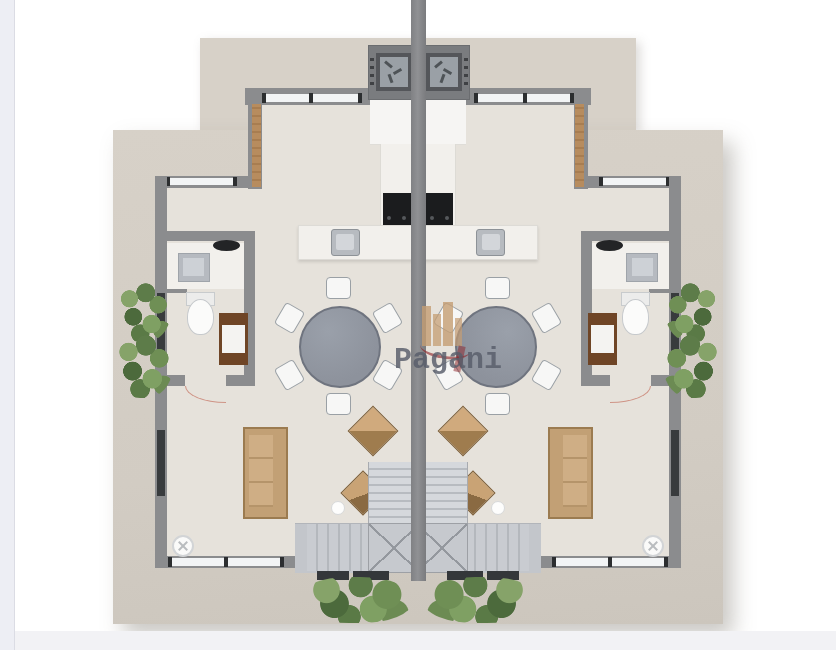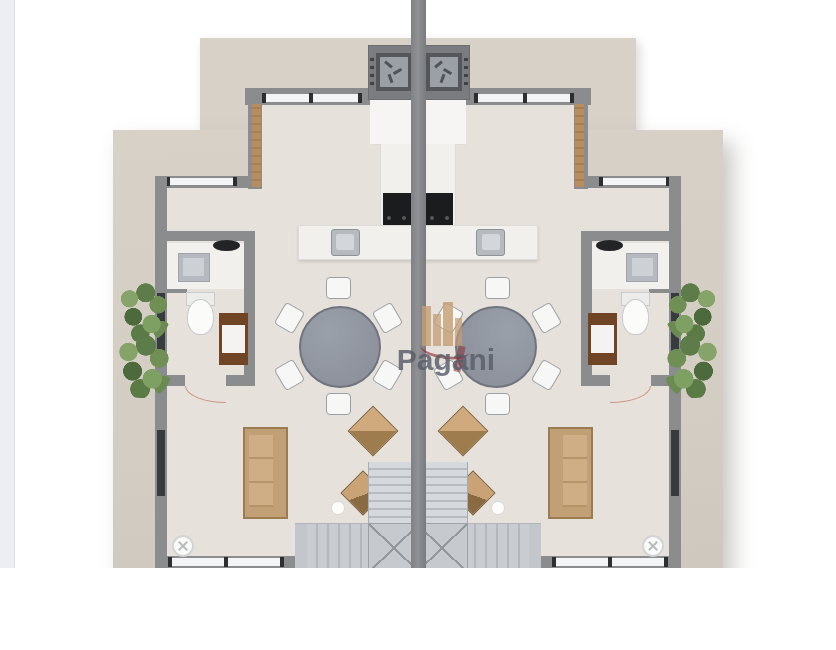--- a/index.html
+++ b/index.html
@@ -1,17 +1,17 @@
 <!DOCTYPE html>
 <html style="--canvas: #ffffff; --page-edge: #edeef4; --slab: #d7d1c8; --floor: #e6e2db; --wall: #8b8c8e; --glass: #f2f4f5; --glass-dark: #383b3d; --wood: #b78c5e; --marble: #f2f0ec; --cooktop: #1b1c1e; --sink-steel: #b7bbc0; --table-gray: #8d929c; --chair-white: #f7f7f6; --sofa-tan: #c2a075; --cabinet-brown: #6f4526; --toilet-white: #fbfbfa; --stair-gray: #c7cbd0; --mat-dark: #34373a; --plant-green: #6a8a55; --logo-red: #8e2127; --logo-tan: #c49d73; --watermark-gray: #585d6a;"><head>
 <meta charset="utf-8">
 <style>
   html,body{margin:0;padding:0;background:#fff;}
-  #canvas{position:relative;width:836px;height:568px;background:var(--canvas,#ffffff);overflow:hidden;
-          font-family:Liberation Sans, sans-serif;}
+  #canvas{position:relative;width:836px;height:650px;background:var(--canvas,#ffffff);overflow:hidden;
+          font-family:Liberation Mono, monospace;}
   .abs{position:absolute;}
   
   .slab-top{left:200px;top:38px;width:436px;height:92px;background:var(--slab,#d7d1c8);
             box-shadow:4px 4px 10px rgba(140,134,126,.30);}
   .slab-bottom{left:113px;top:130px;width:610px;height:494px;
             background:linear-gradient(175deg,var(--slab,#d7d1c8) 0%,#d2ccc3 65%,#ccc6bd 100%);
             box-shadow:10px 12px 20px rgba(138,132,124,.45);}
   .page-edge{left:0;top:0;width:14px;height:650px;background:var(--page-edge,#edeef4);
              border-right:1px solid #dbdce4;z-index:9;}
   .bottom-band{left:0;top:631px;width:836px;height:19px;background:#f2f2f5;z-index:1;}

